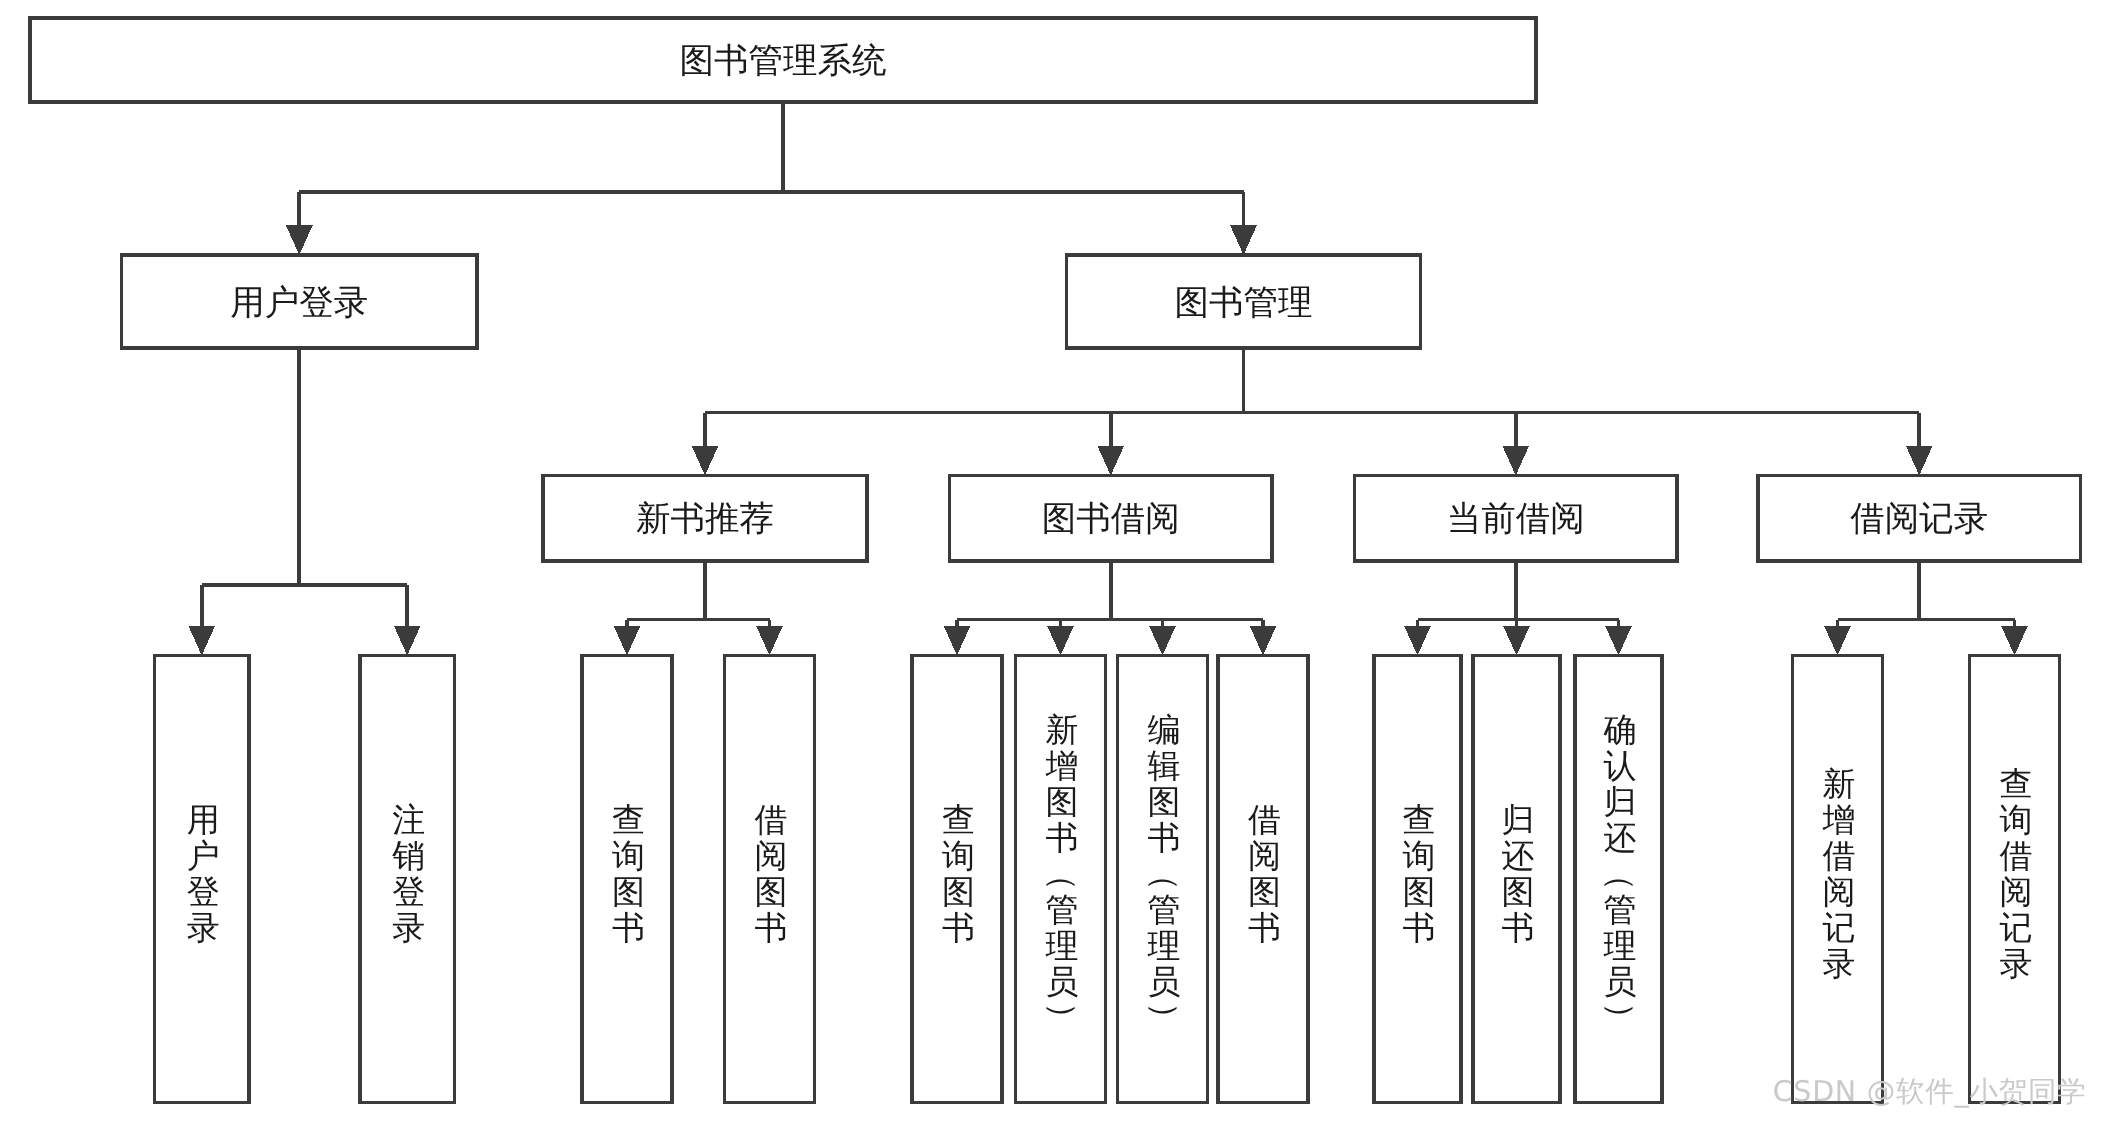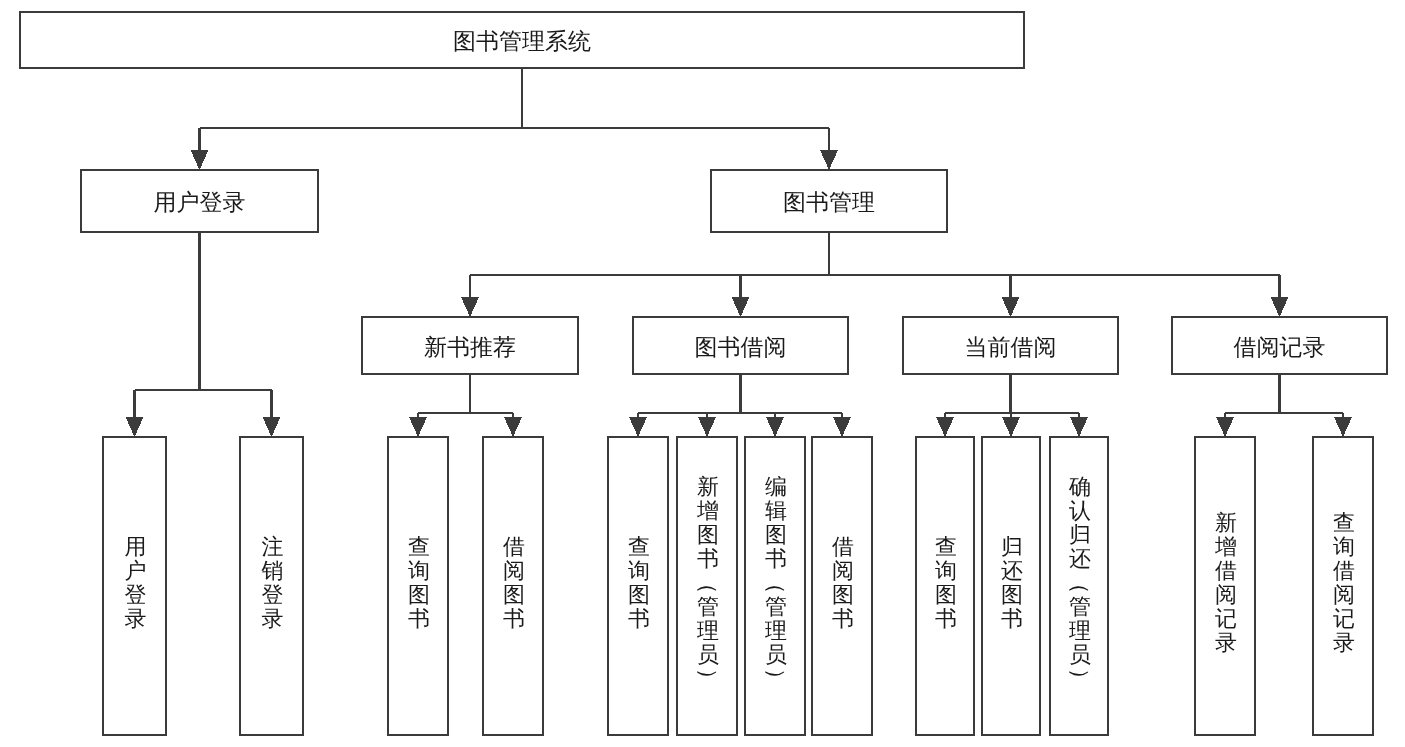--- a/index.html
+++ b/index.html
@@ -260,13 +260,14 @@
           <rect x="1313" y="437" width="60" height="298" class="node-box"></rect>
           <text x="1344" y="530" class="node-label label-v">查</text>
           <text x="1344" y="554" class="node-label label-v">询</text>
           <text x="1344" y="578" class="node-label label-v">借</text>
           <text x="1344" y="602" class="node-label label-v">阅</text>
           <text x="1344" y="626" class="node-label label-v">记</text>
           <text x="1344" y="650" class="node-label label-v">录</text>
         </g>
       </g>
   </svg>
+  <div class="watermark-text">CSDN @软件_小贺同学</div>
 </div>
 
 </body></html>

